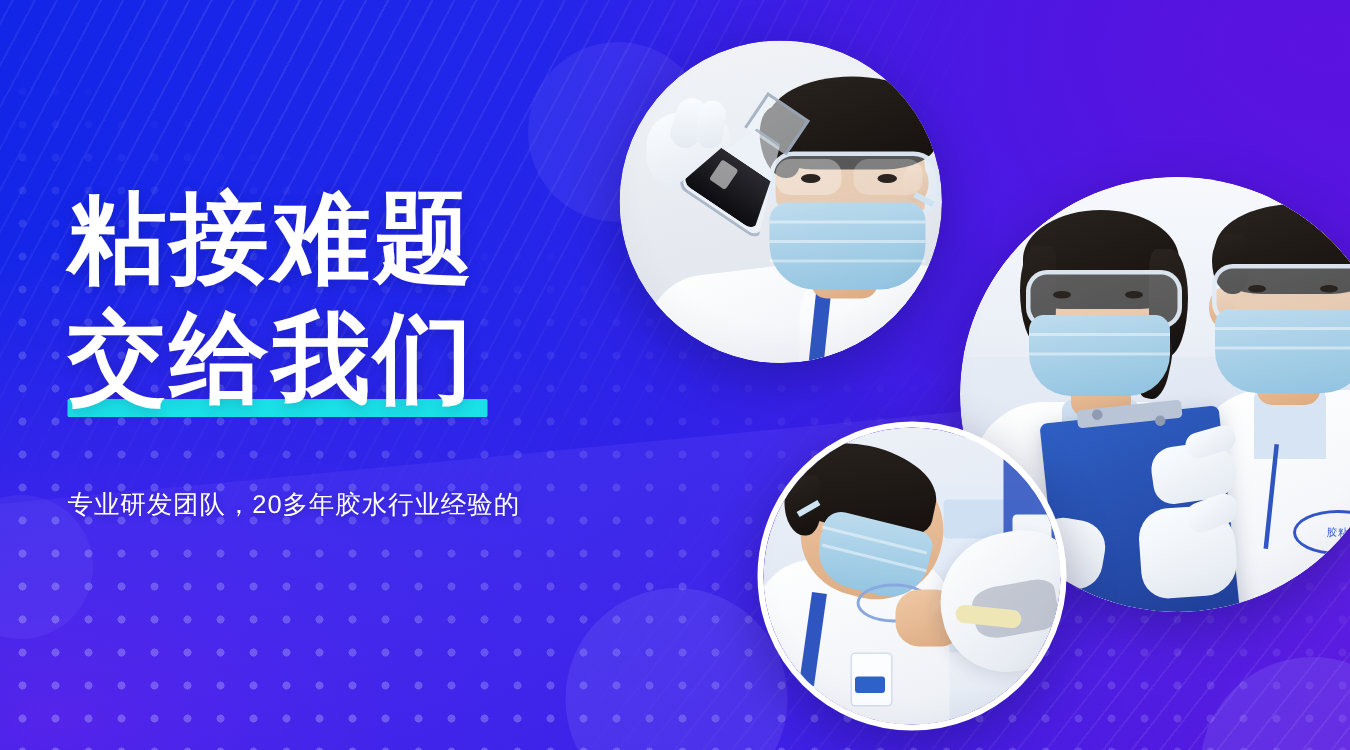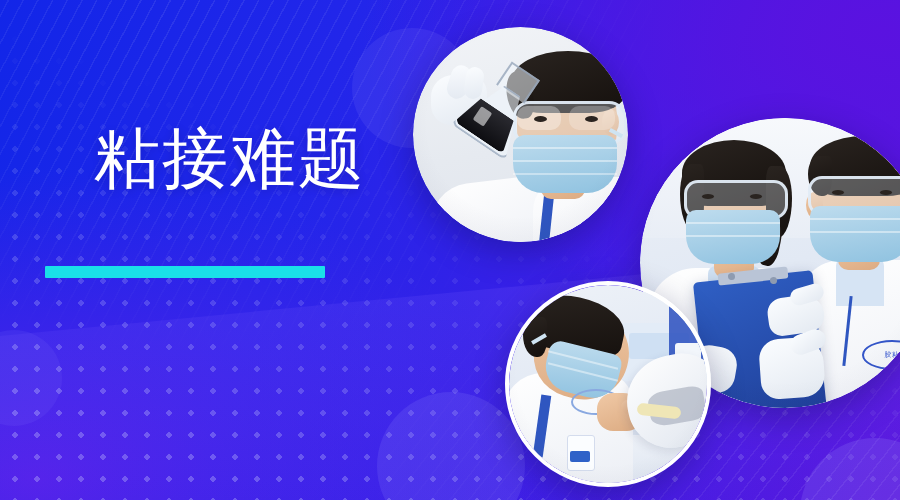--- a/index.html
+++ b/index.html
@@ -52,26 +52,25 @@
     position:absolute;left:-8%;top:58%;width:124%;height:62%;
     background:linear-gradient(186deg, rgba(120,90,255,.22), rgba(120,90,255,0) 70%);
     transform:rotate(-5.5deg);pointer-events:none;
   }
 
   
   .copy{position:absolute;left:45px;top:118px;width:370px;}
   .headline{
     position:relative;
     font-family:"Liberation Sans","DejaVu Sans",sans-serif;
-    font-weight:400;color:#fff;
+    font-weight:700;color:#fff;
     font-size:66px;line-height:80px;
     letter-spacing:2px;
     white-space:nowrap;
     text-shadow:0 2px 10px rgba(0,0,40,.18);
-    text-align:center;
   }
   .hl-line{position:relative;display:block;}
   .hl-line.second{z-index:2;}
   .underline{
     position:absolute;left:0;top:148px;
     width:280px;height:12px;
     background:#1ae0e8;border-radius:1px;z-index:1;
   }
   .subtitle{
     margin-top:40px;
@@ -268,18 +267,20 @@
       <div class="sc" style="left:128px;top:120px;width:44px;height:12px;background:#efe6b6;border-radius:6px;transform:rotate(6deg);"></div>
 
       <div class="sc" style="inset:0;position:absolute;background:radial-gradient(74% 74% at 50% 45%, rgba(0,0,0,0) 62%, rgba(20,20,50,.07) 100%);"></div>
     </div>
   </div>
 
   <div class="copy">
     <div class="headline">
       <span class="hl-line">粘接难题</span>
       <div class="underline"></div>
+      <span class="hl-line second">交给我们</span>
     </div>
     <div class="subtitle">
+      <span class="sub-line">专业研发团队，20多年胶水行业经验的</span>
     </div>
   </div>
 
 </div>
 
 </body></html>

